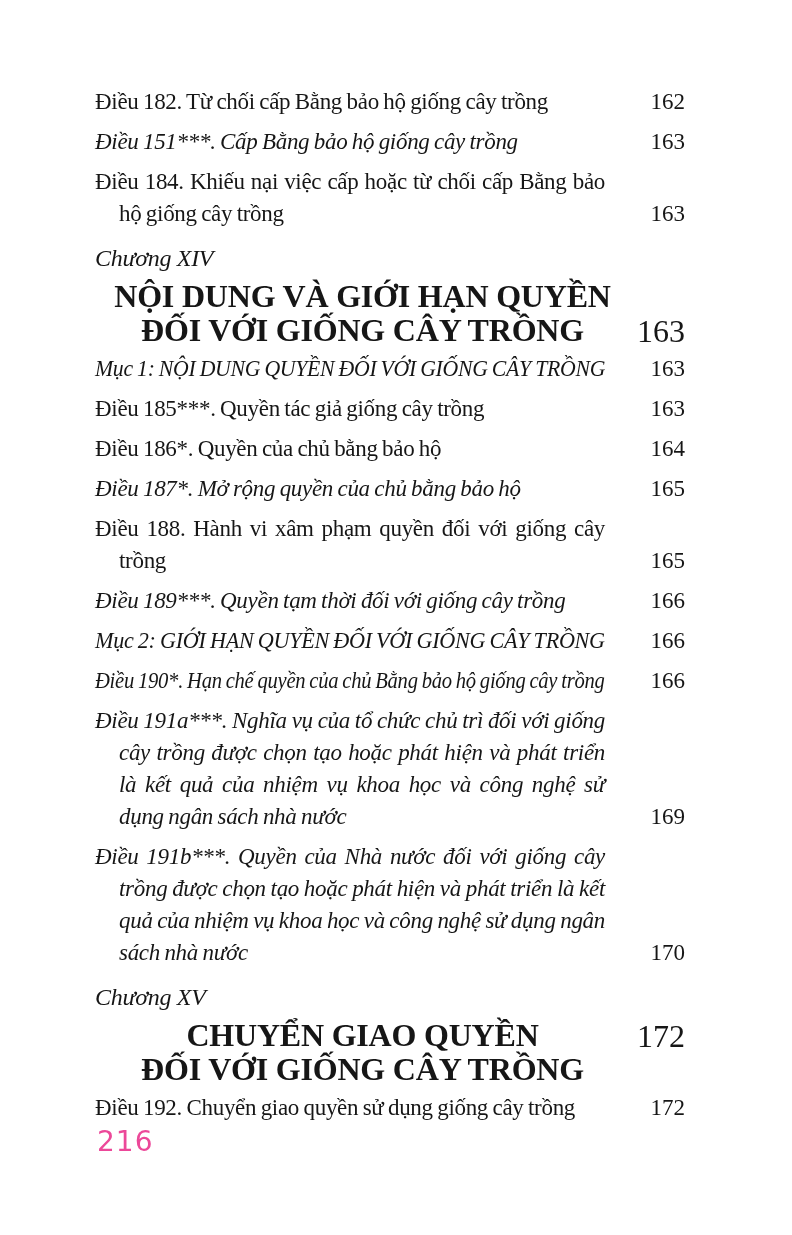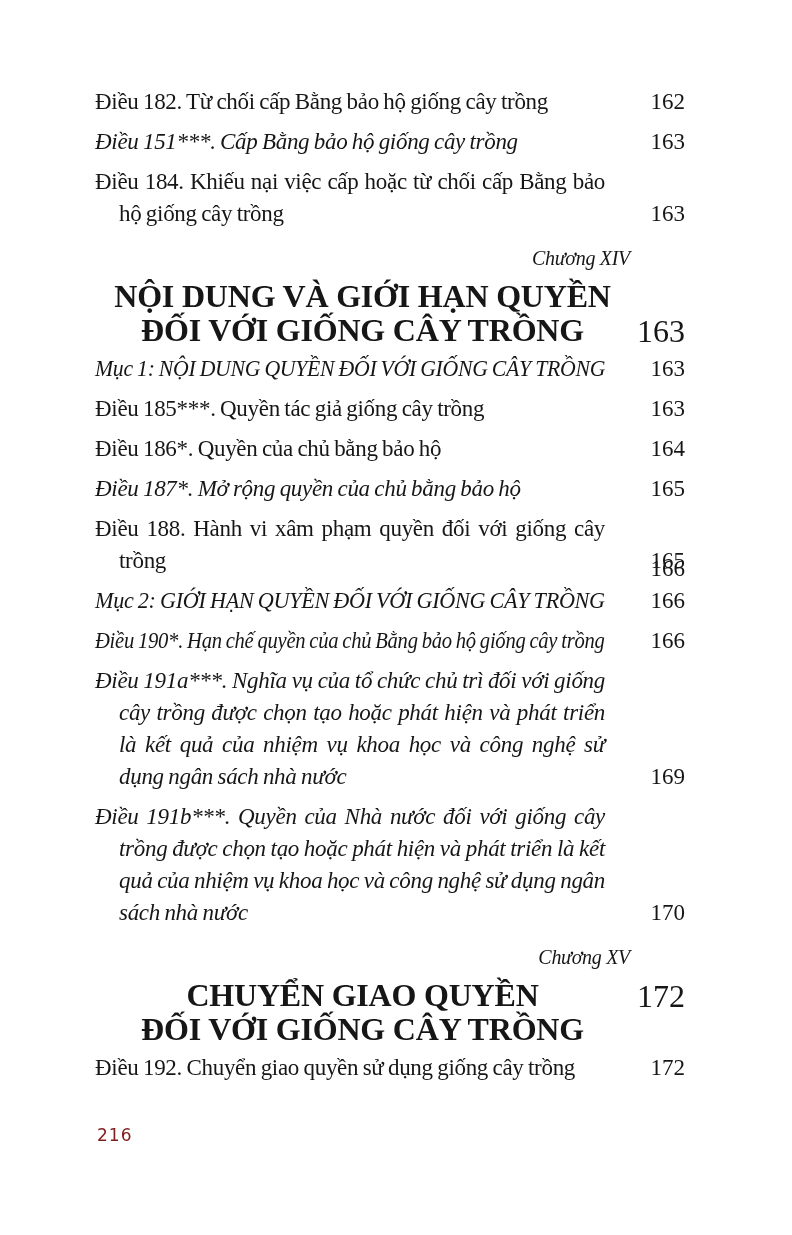--- a/index.html
+++ b/index.html
@@ -57,66 +57,66 @@
     line-height: 32px;
     text-indent: 0;
   }
   .section {
     padding-right: 80px;
     margin-top: 3px;
     font-style: italic;
   }
   .chapter { margin: 12px 0 6px 0; }
   .chapter-label {
-    text-align: right;
+    text-align: left;
     font-style: italic;
-    font-size: 20px;
+    font-size: 24px;
     line-height: 32px;
     margin-bottom: 5px;
     padding-right: 55px;
     letter-spacing: -0.3px;
   }
   .chapline {
     position: relative;
     text-align: center;
     font-weight: bold;
     font-size: 32px;
     line-height: 34px;
     padding-right: 55px;
     letter-spacing: -0.2px;
   }
   .folio {
     position: absolute;
     left: 97px;
     top: 1125px;
     font-family: "DejaVu Sans", "Liberation Sans", sans-serif;
-    font-size: 17px;
+    font-size: 28px;
     letter-spacing: 1px;
-    color: #7f1d1d;
+    color: #ec4899;
   }
 </style>
 </head>
 <body>
 
 <div class="page">
   <main class="toc" id="toc-list">
       <div class="item entry single"><span class="txt">Điều 182. Từ chối cấp Bằng bảo hộ giống cây trồng</span><span class="pagenum">162</span></div>
       <div class="item entry single italic"><span class="txt">Điều 151***. Cấp Bằng bảo hộ giống cây trồng</span><span class="pagenum">163</span></div>
       <div class="item entry"><span class="txt">Điều 184. Khiếu nại việc cấp hoặc từ chối cấp Bằng bảo hộ giống cây trồng</span><span class="pagenum">163</span></div>
       <div class="chapter">
         <div class="chapter-label">Chương XIV</div>
         <div class="chapline"><span class="ctxt">NỘI DUNG VÀ GIỚI HẠN QUYỀN</span></div>
         <div class="chapline"><span class="ctxt">ĐỐI VỚI GIỐNG CÂY TRỒNG</span><span class="pagenum">163</span></div>
       </div>
       <div class="item section italic"><span class="txt" style="transform: scaleX(0.9462);">Mục 1: NỘI DUNG QUYỀN ĐỐI VỚI GIỐNG CÂY TRỒNG</span><span class="pagenum">163</span></div>
       <div class="item entry single"><span class="txt">Điều 185***. Quyền tác giả giống cây trồng</span><span class="pagenum">163</span></div>
       <div class="item entry single"><span class="txt">Điều 186*. Quyền của chủ bằng bảo hộ</span><span class="pagenum">164</span></div>
       <div class="item entry single italic"><span class="txt">Điều 187*. Mở rộng quyền của chủ bằng bảo hộ</span><span class="pagenum">165</span></div>
       <div class="item entry"><span class="txt">Điều 188. Hành vi xâm phạm quyền đối với giống cây trồng</span><span class="pagenum">165</span></div>
-      <div class="item entry single italic"><span class="pagenum">166</span></div>
+      <div class="item entry single italic"><span class="txt">Điều 189***. Quyền tạm thời đối với giống cây trồng</span><span class="pagenum">166</span></div>
       <div class="item section italic"><span class="txt" style="transform: scaleX(0.9641);">Mục 2: GIỚI HẠN QUYỀN ĐỐI VỚI GIỐNG CÂY TRỒNG</span><span class="pagenum">166</span></div>
       <div class="item entry single italic"><span class="txt" style="transform: scaleX(0.8963);">Điều 190*. Hạn chế quyền của chủ Bằng bảo hộ giống cây trồng</span><span class="pagenum">166</span></div>
       <div class="item entry italic"><span class="txt">Điều 191a***. Nghĩa vụ của tổ chức chủ trì đối với giống cây trồng được chọn tạo hoặc phát hiện và phát triển là kết quả của nhiệm vụ khoa học và công nghệ sử dụng ngân sách nhà nước</span><span class="pagenum">169</span></div>
       <div class="item entry italic"><span class="txt">Điều 191b***. Quyền của Nhà nước đối với giống cây trồng được chọn tạo hoặc phát hiện và phát triển là kết quả của nhiệm vụ khoa học và công nghệ sử dụng ngân sách nhà nước</span><span class="pagenum">170</span></div>
       <div class="chapter">
         <div class="chapter-label">Chương XV</div>
         <div class="chapline"><span class="ctxt">CHUYỂN GIAO QUYỀN</span><span class="pagenum">172</span></div>
         <div class="chapline"><span class="ctxt">ĐỐI VỚI GIỐNG CÂY TRỒNG</span></div>
       </div>
       <div class="item entry single"><span class="txt">Điều 192. Chuyển giao quyền sử dụng giống cây trồng</span><span class="pagenum">172</span></div>

